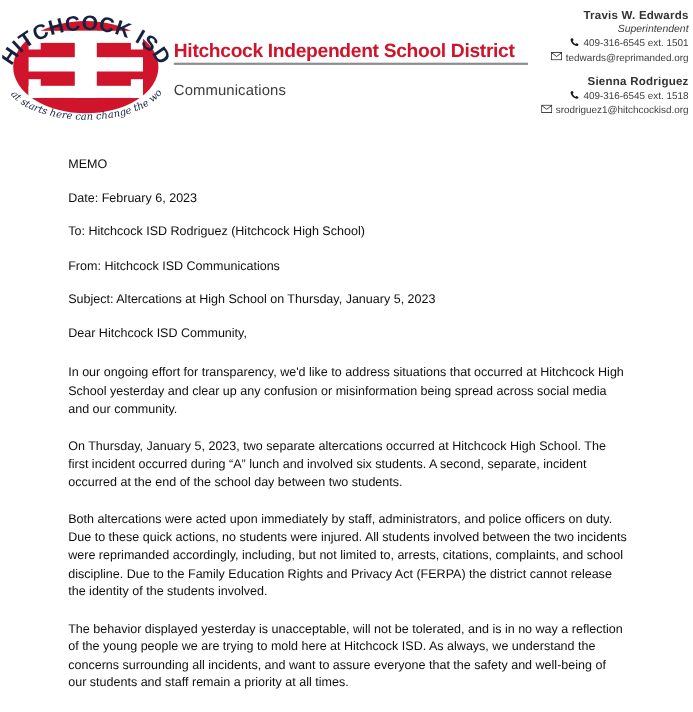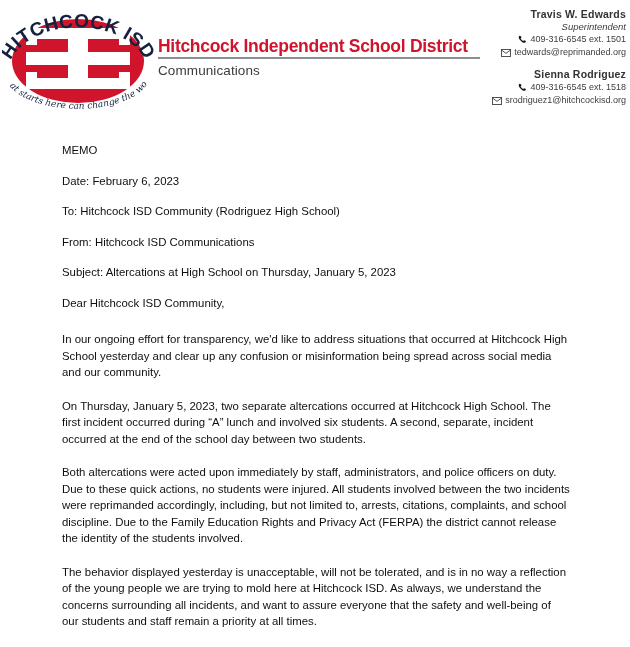--- a/index.html
+++ b/index.html
@@ -49,21 +49,21 @@
   .masthead-rule {
     height: 2px;
     background: #8d8d8d;
     margin-top: 1px;
     width: 322px;
   }
   .department {
     font-size: 13.5px;
     color: #3c3c3c;
     line-height: 18px;
-    margin-top: 3px;
+    margin-top: 14px;
     letter-spacing: 0.1px;
   }
 
   .contacts {
     position: absolute;
     right: 4px;
     top: 8px;
     width: 224px;
     text-align: right;
   }
@@ -80,21 +80,21 @@
     font-style: italic;
     color: #3d3d3d;
     line-height: 12px;
   }
   .contact-line {
     font-size: 9px;
     color: #3d3d3d;
     line-height: 13px;
     display: flex;
     justify-content: flex-end;
-    align-items: center;
+    align-items: flex-start;
     gap: 3px;
   }
   .contact-line .glyph {
     display: inline-flex;
     align-items: center;
     justify-content: center;
     width: 10px;
     height: 10px;
     flex: none;
   }
@@ -208,21 +208,21 @@
         <span>srodriguez1@hitchcockisd.org</span>
       </div>
     </div>
 
   </div>
 </div>
 
 <div class="memo">
   <div class="field">MEMO</div>
   <div class="field">Date: February 6, 2023</div>
-  <div class="field">To: Hitchcock ISD Community (Rodriguez High School)</div>
+  <div class="field">To: Hitchcock ISD Rodriguez (Hitchcock High School)</div>
   <div class="field">From: Hitchcock ISD Communications</div>
   <div class="field">Subject: Altercations at High School on Thursday, January 5, 2023</div>
 
   <div class="salutation">Dear Hitchcock ISD Community,</div>
 
   <p class="para">In our ongoing effort for transparency, we'd like to address situations that occurred at Hitchcock High School yesterday and clear up any confusion or misinformation being spread across social media and our community.</p>
   <p class="para">On Thursday, January 5, 2023, two separate altercations occurred at Hitchcock High School. The first incident occurred during “A” lunch and involved six students. A second, separate, incident occurred at the end of the school day between two students.</p>
   <p class="para">Both altercations were acted upon immediately by staff, administrators, and police officers on duty. Due to these quick actions, no students were injured. All students involved between the two incidents were reprimanded accordingly, including, but not limited to, arrests, citations, complaints, and school discipline. Due to the Family Education Rights and Privacy Act (FERPA) the district cannot release the identity of the students involved.</p>
   <p class="para">The behavior displayed yesterday is unacceptable, will not be tolerated, and is in no way a reflection of the young people we are trying to mold here at Hitchcock ISD. As always, we understand the concerns surrounding all incidents, and want to assure everyone that the safety and well-being of our students and staff remain a priority at all times.</p>
 

